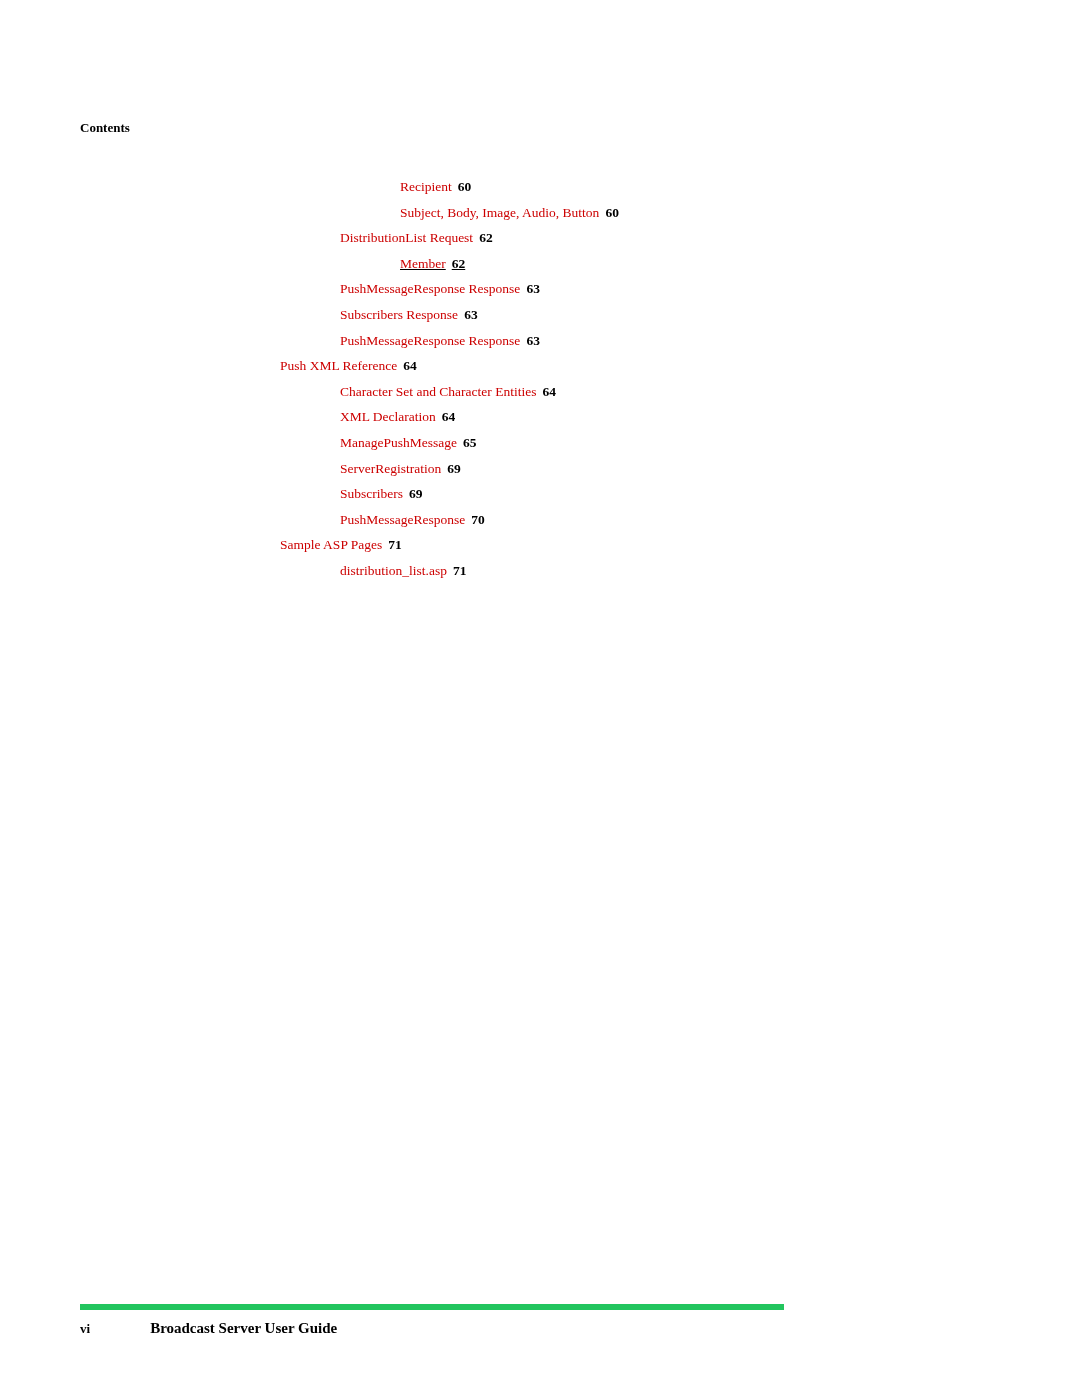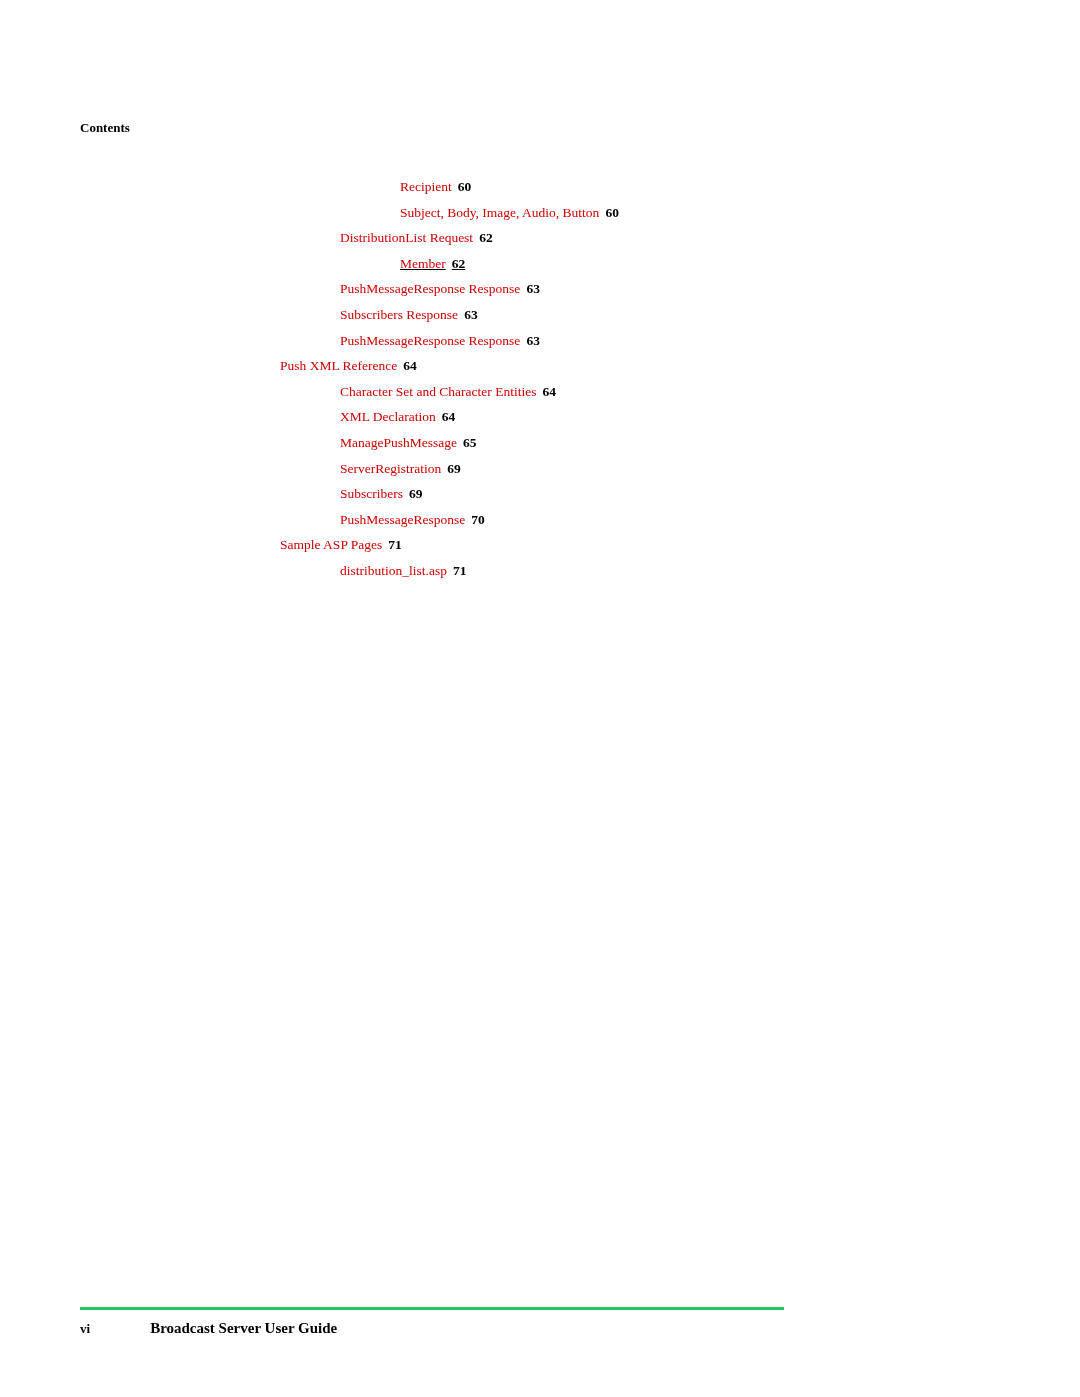--- a/index.html
+++ b/index.html
@@ -57,21 +57,21 @@
       margin-left: 6px;
     }
 
     .footer {
       position: absolute;
       bottom: 60px;
       left: 80px;
       right: 80px;
       display: flex;
       align-items: center;
-      border-top: 3px solid #22c55e;
+      border-top: 6px solid #22c55e;
       padding-top: 10px;
     }
 
     .footer-page {
       font-size: 13px;
       font-weight: bold;
       color: #000;
       margin-right: 60px;
     }
 

